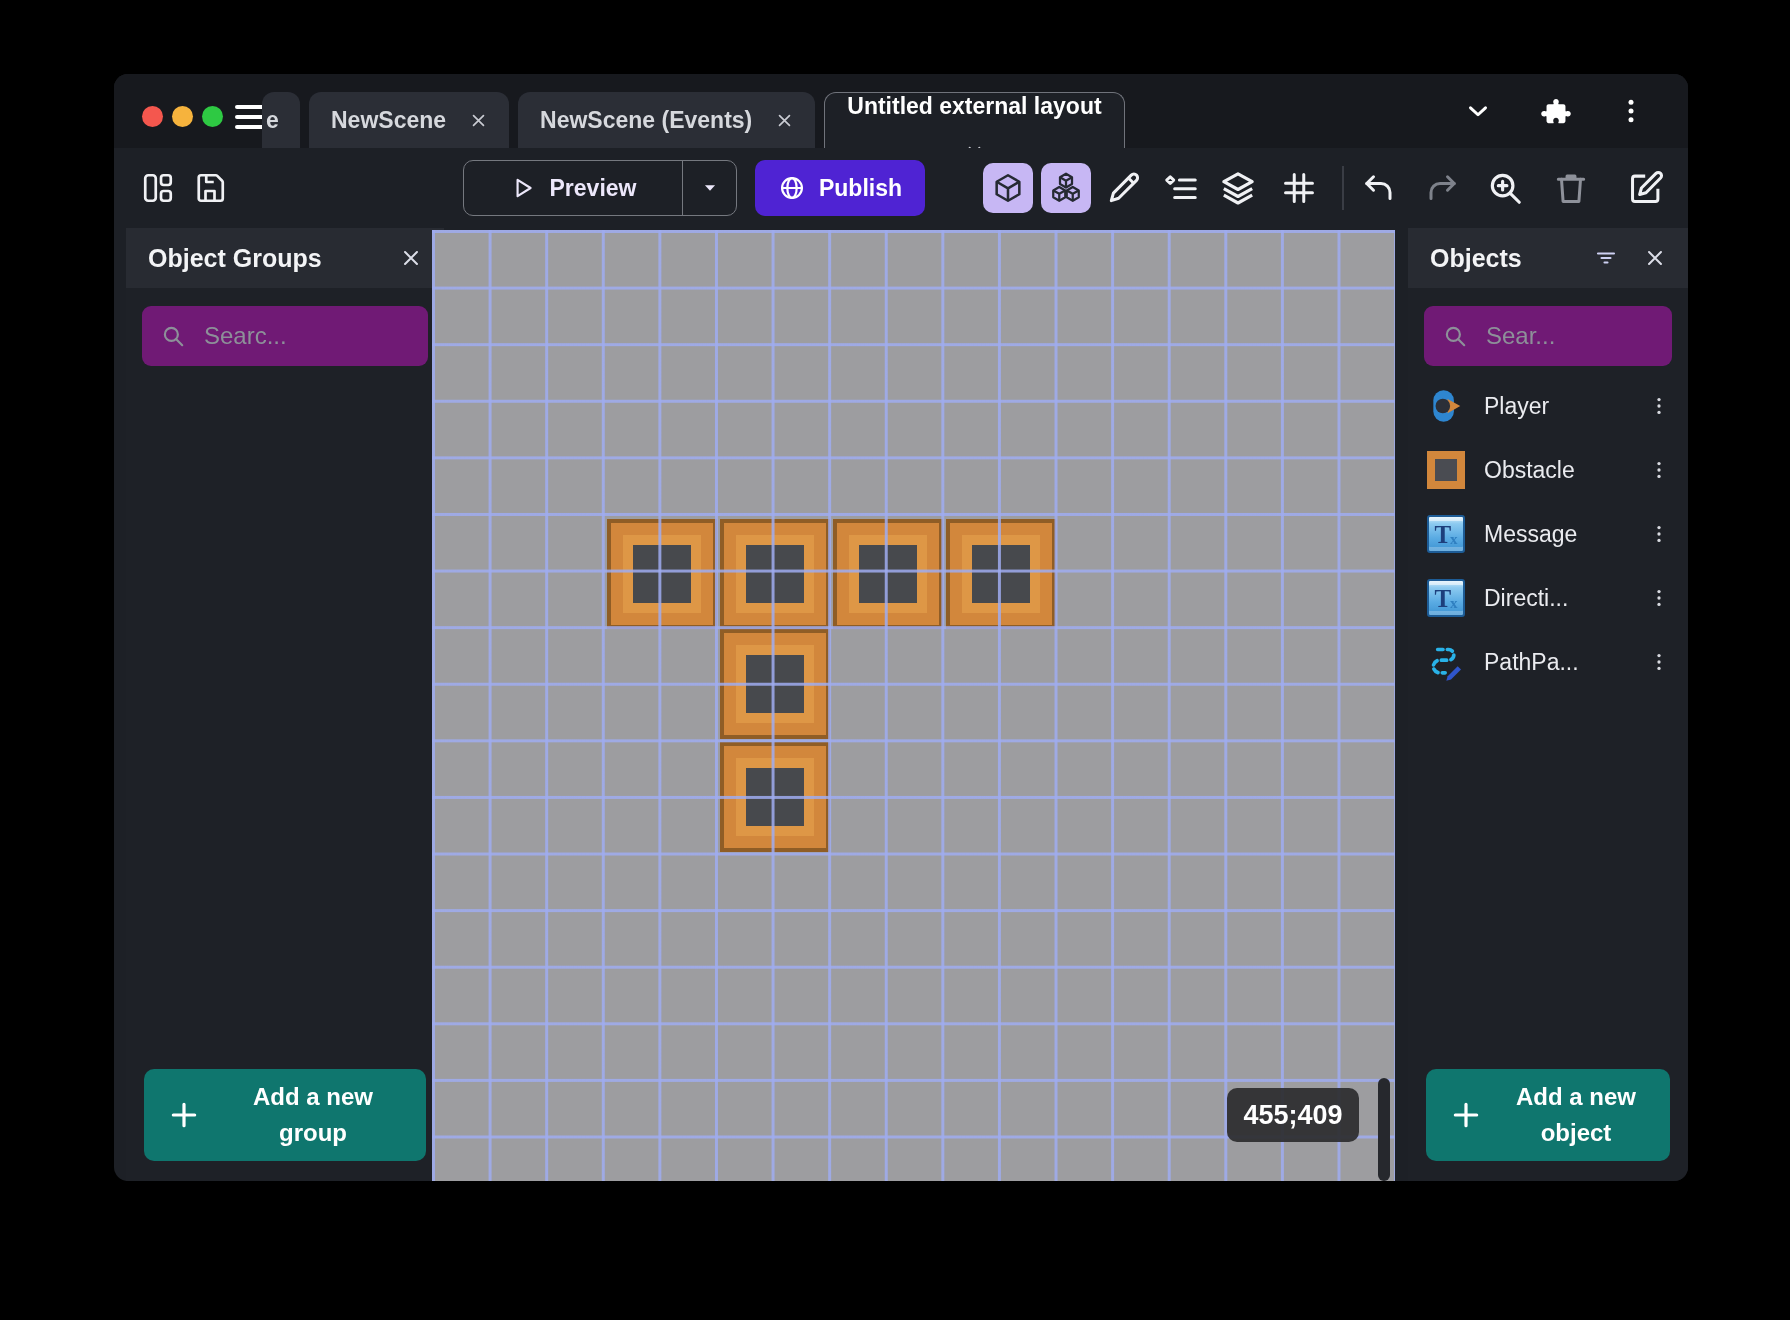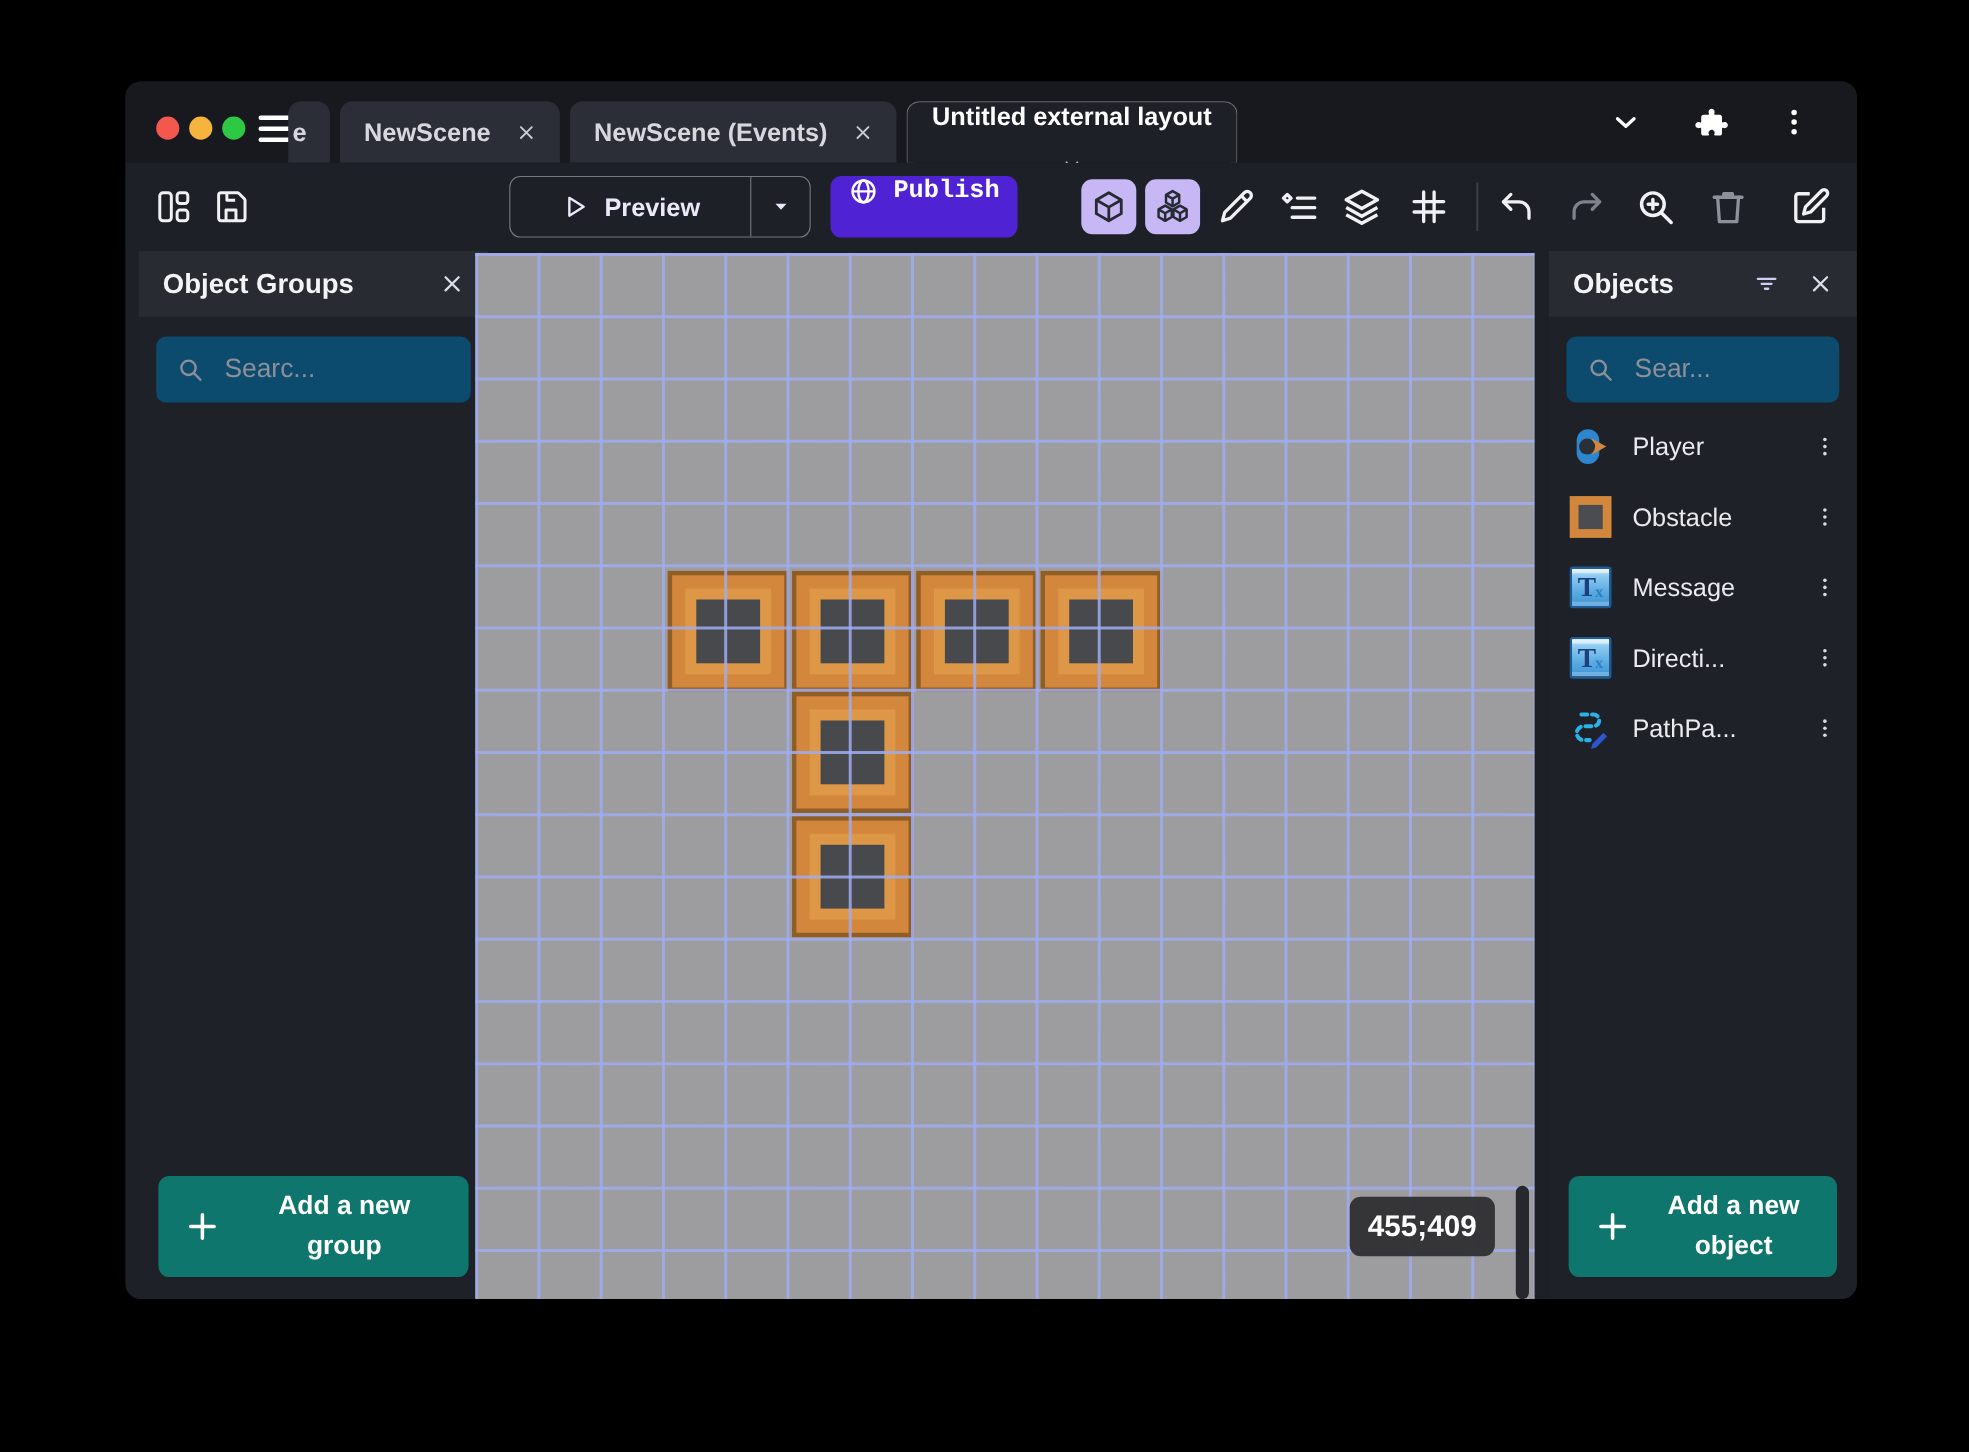--- a/index.html
+++ b/index.html
@@ -32,34 +32,34 @@
   .toolbar { position:absolute; left:0; top:74px; right:0; height:80px; background:#1d2026; }
   .toolbar .abs { position:absolute; }
   .tool-icon { width:40px; height:40px; top:20px; display:flex; align-items:center; justify-content:center; cursor:pointer; }
   .btn-preview { left:349px; top:12px; width:274px; height:56px; border:1.5px solid #75787f;
     border-radius:10px; display:flex; align-items:center; color:#ece7fa; cursor:pointer; }
   .btn-preview .pv-main { flex:1; display:flex; align-items:center; justify-content:center; gap:14px;
     font-size:23px; font-weight:700; height:100%; }
   .btn-preview .pv-drop { width:54px; height:100%; border-left:1.5px solid #75787f;
     display:flex; align-items:center; justify-content:center; }
   .btn-publish { left:641px; top:12px; width:170px; height:56px; background:#4f23d3; border:none;
-    border-radius:10px; display:flex; align-items:flex-start; justify-content:center; gap:13px;
-    color:#fff; font-size:23px; font-weight:700; cursor:pointer;font-family:Liberation Mono, monospace; }
+    border-radius:10px; display:flex; align-items:center; justify-content:center; gap:13px;
+    color:#fff; font-size:23px; font-weight:700; cursor:pointer; }
   .toggle-btn { width:50px; height:50px; top:15px; background:#c7b7f4; border-radius:10px;
     display:flex; align-items:center; justify-content:center; cursor:pointer; }
   .tb-divider { left:1228px; top:18px; width:2px; height:44px; background:#3a3d45; }
   
   .panel { position:absolute; top:154px; bottom:0; background:#1e2127; display:flex; flex-direction:column;margin-left:12px; }
   .panel-left  { left:0; width:318px; }
   .panel-right { right:0; width:280px; }
   .panel-header { height:60px; background:#282b32; display:flex; align-items:center;
     padding:0 22px; font-size:25px; font-weight:700; color:#f3f4f6; flex:none; }
   .ph-spacer { flex:1; }
   .ph-icon { display:flex; align-items:center; cursor:pointer; margin-left:26px; }
-  .searchbox { margin:18px 16px 8px; height:60px; background:#0c4a6e; border-radius:9px;
+  .searchbox { margin:18px 16px 8px; height:60px; background:#701a75; border-radius:9px;
     display:flex; align-items:center; padding:0 18px; gap:16px; flex:none; }
   .searchbox input { flex:1; min-width:0; background:transparent; border:none; outline:none;
     color:#e8e9ee; font-size:24px; font-family:"Liberation Sans",sans-serif; }
   .searchbox input::placeholder { color:#8d9099; }
   .panel-body { flex:1; overflow:hidden; }
   .obj-row { height:64px; display:flex; align-items:center; padding:0 18px 0 18px; gap:18px; cursor:pointer; }
   .obj-icon { width:40px; height:40px; flex:none; display:flex; align-items:center; justify-content:center; }
   .obj-label { flex:1; font-size:23px; color:#eaebef; white-space:nowrap; overflow:hidden; }
   .kebab { color:#d8dae0; flex:none; display:flex; align-items:center; cursor:pointer; }
   .add-btn { margin:0 18px 20px; height:92px; background:#0f766e; border:none; border-radius:10px;

